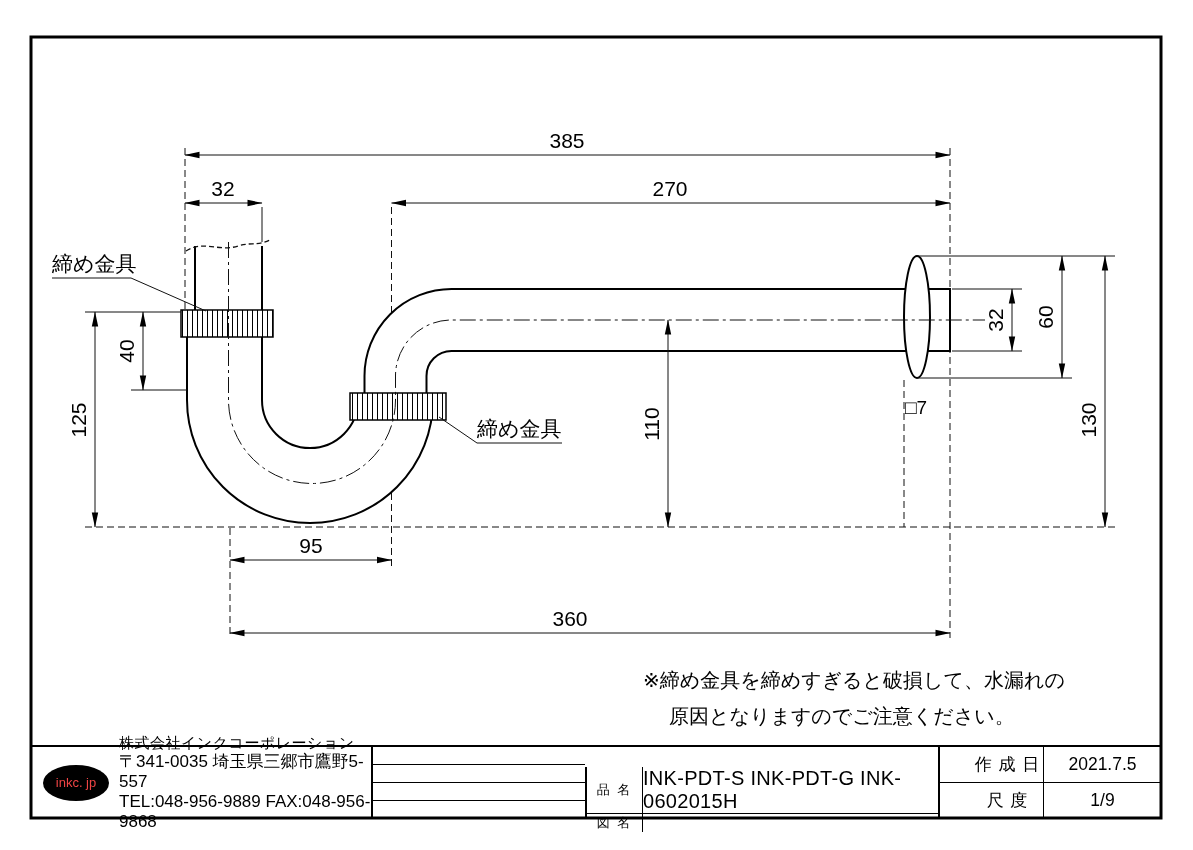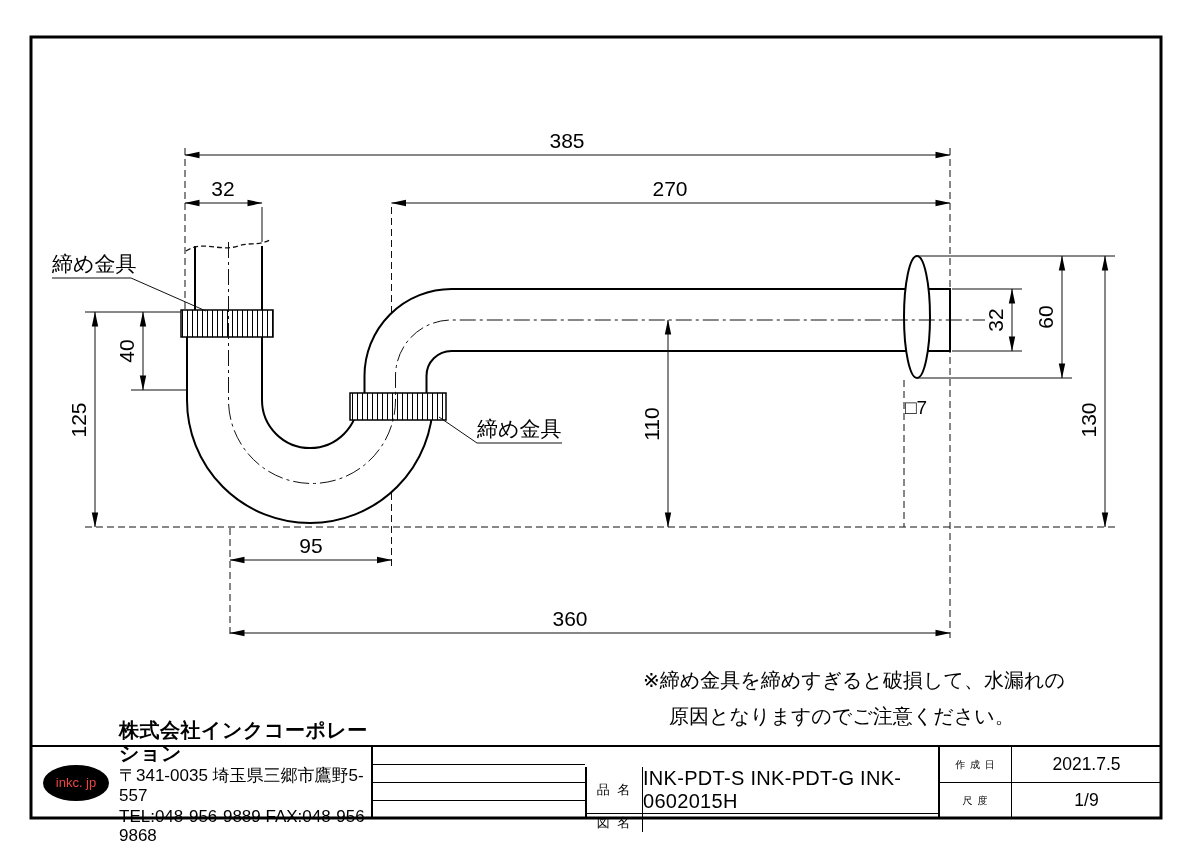--- a/index.html
+++ b/index.html
@@ -25,34 +25,34 @@
   .note .l2{padding-left:26px;}
 
   
   .titleblock{position:absolute;left:31px;top:745px;width:1130px;height:73px;
               border-top:2px solid #000;display:flex;box-sizing:border-box;}
   .titleblock *{box-sizing:border-box;}
   .tb-left{width:340px;display:flex;align-items:center;padding-left:12px;}
   .logo{width:66px;height:36px;background:#000;border-radius:50%;color:#ef4444;
         display:flex;align-items:center;justify-content:center;font-size:13px;flex:0 0 auto;}
   .company{margin-left:10px;line-height:1.15;}
-  .co-name{font-size:20px;font-weight:700;letter-spacing:0.5px;}
+  .co-name{font-size:15px;font-weight:400;letter-spacing:0.5px;}
   .co-addr,.co-tel{font-size:17px;margin-top:1px;}
   .tb-rev{width:214px;border-left:2px solid #000;display:flex;flex-direction:column;}
   .rev-row{flex:1;border-bottom:1px solid #000;}
   .rev-row:last-child{border-bottom:none;}
   .tb-names{width:353px;border-left:2px solid #000;display:flex;flex-direction:column;margin-top:20px;}
   .tb-right{width:223px;border-left:2px solid #000;display:flex;flex-direction:column;}
   .tb-row{flex:1;display:flex;}
   .tb-row.first{border-bottom:1.5px solid #000;}
   .tb-label{width:56px;border-right:1.5px solid #000;display:flex;align-items:center;justify-content:center;
             font-size:13px;letter-spacing:2px;}
   .tb-value{flex:1;display:flex;align-items:center;justify-content:center;font-size:20px;letter-spacing:0.3px;}
   .tb-label2{width:72px;border-right:1.5px solid #000;display:flex;align-items:center;justify-content:center;
-             font-size:10px;letter-spacing:1px;}
+             font-size:17px;letter-spacing:1px;margin-left:32px;}
   .tb-value2{flex:1;display:flex;align-items:center;justify-content:center;font-size:17.5px;}
 </style>
 </head>
 <body>
 
 <div class="page">
 
   <svg width="1193" height="850" viewBox="0 0 1193 850">
     <defs>
       <pattern id="knurl" patternUnits="userSpaceOnUse" width="5" height="27">

